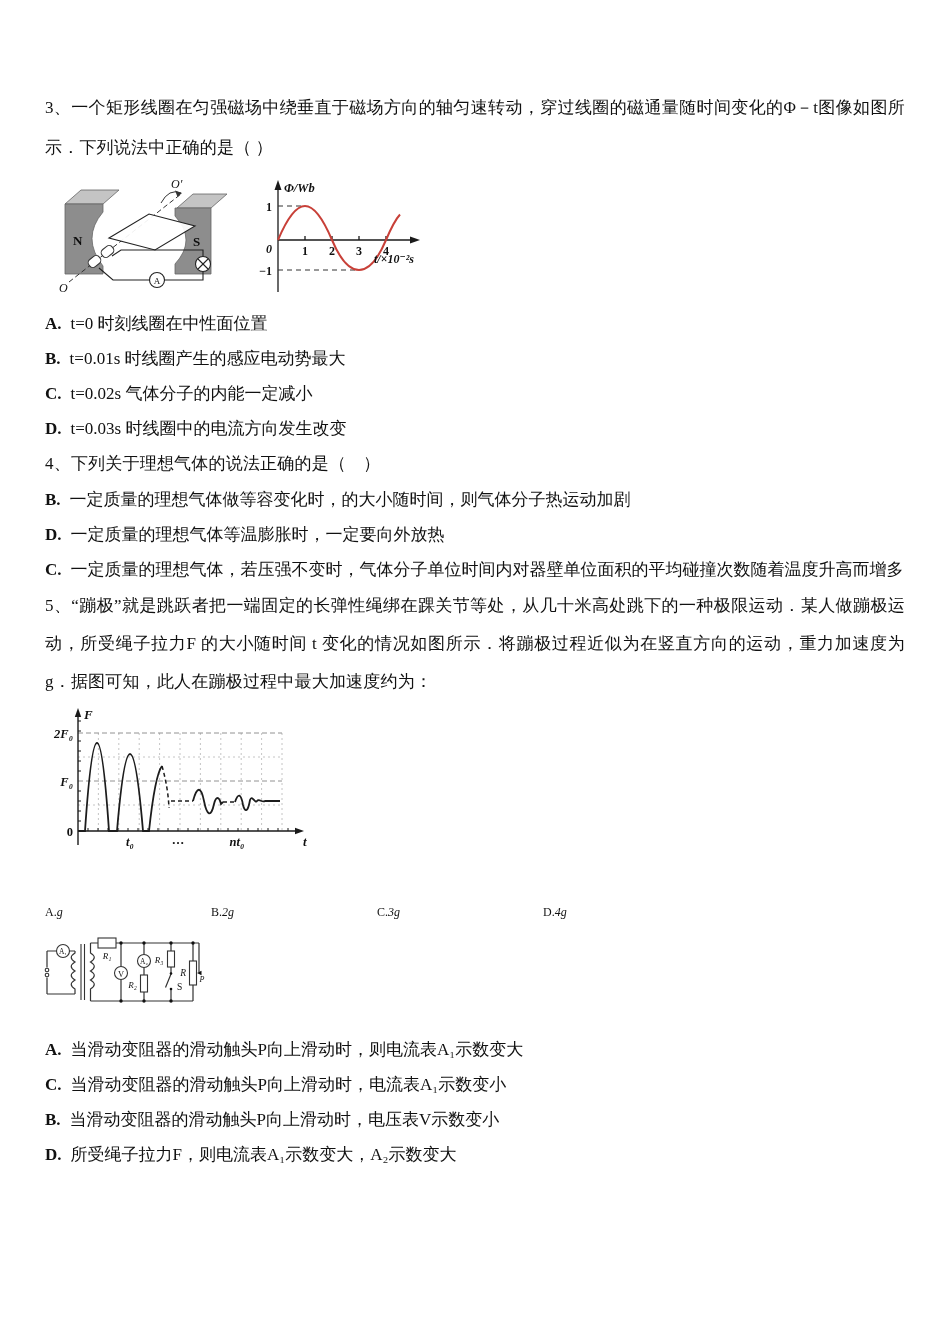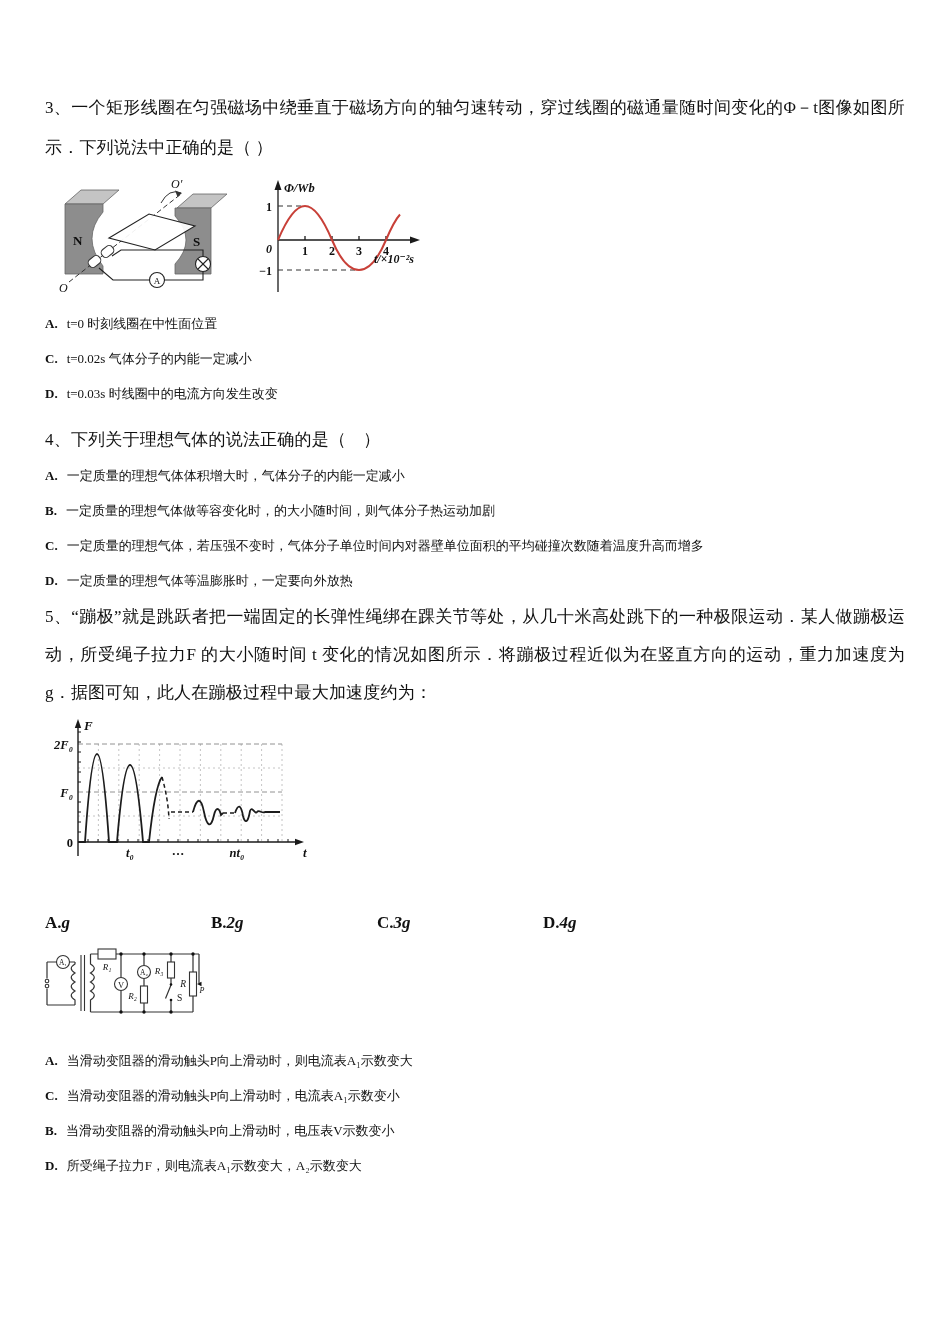--- a/index.html
+++ b/index.html
@@ -1,24 +1,24 @@
 <!DOCTYPE html>
 <html><head>
 <meta charset="utf-8">
 <style>
   html,body{margin:0;padding:0;background:#ffffff;}
   body{width:950px;height:1344px;overflow:hidden;color:#111;
        font-family:"Liberation Serif","DejaVu Serif",serif;}
   .page{box-sizing:border-box;width:950px;height:1344px;padding:88px 45px 12px 45px;background:#fff;}
   .stem{margin:0;font-size:17px;line-height:40px;text-align:justify;letter-spacing:.2px;}
   .stem.tight{line-height:38px;}
-  .stem.oneline{line-height:36px;height:36px;white-space:nowrap;margin-top:11px;}
-  .option{margin:0;font-size:13px;line-height:35px;height:35px;white-space:nowrap;}
+  .stem.oneline{line-height:36px;height:36px;white-space:nowrap;}
+  .option{margin:0;font-size:17px;line-height:35px;height:35px;white-space:nowrap;}
   .option .lab{font-weight:bold;margin-right:9px;}
-  .opts-inline{display:flex;font-size:17px;line-height:34px;height:34px;margin-top:22px;font-weight:bold;}
+  .opts-inline{display:flex;font-size:12px;line-height:34px;height:34px;margin-top:22px;}
   .opts-inline .cell{width:166px;white-space:nowrap;}
   .opts-inline .cell:last-child{width:auto;}
   .fig-row{display:flex;align-items:flex-start;margin:8px 0 6px 10px;}
   .fig-row.q5{margin:4px 0 8px 2px;}
   .fig-row.q6{margin:2px 0 6px -4px;align-items:flex-end;}
   .gap8{width:14px;}
   svg{display:block;}
   svg text{font-family:"Liberation Serif","DejaVu Serif",serif;}
   .it{font-style:italic;}
 </style>
@@ -91,32 +91,32 @@
         <text x="28" y="99" font-size="12" text-anchor="end" font-weight="bold" fill="#111">−1</text>
         <text x="61" y="79" font-size="12" text-anchor="middle" font-weight="bold" fill="#111">1</text>
         <text x="88" y="79" font-size="12" text-anchor="middle" font-weight="bold" fill="#111">2</text>
         <text x="115" y="79" font-size="12" text-anchor="middle" font-weight="bold" fill="#111">3</text>
         <text x="142" y="79" font-size="12" text-anchor="middle" font-weight="bold" fill="#111">4</text>
       </svg>
     </div>
 
     <div>
       <p class="option"><span class="lab">A.</span><span>t=0 时刻线圈在中性面位置</span></p>
+      <p class="option"><span class="lab">B.</span><span>t=0.01s 时线圈产生的感应电动势最大</span></p>
       <p class="option"><span class="lab">C.</span><span>t=0.02s 气体分子的内能一定减小</span></p>
       <p class="option"><span class="lab">D.</span><span>t=0.03s 时线圈中的电流方向发生改变</span></p>
     </div>
   </section>
 
   <section>
     <p class="stem oneline">4、下列关于理想气体的说法正确的是（　）</p>
     <div>
-      <p class="option"><span class="lab">A.</span><span>一定质量的理想气体体积增大时，气体分子的内能一定减小</span></p>
       <p class="option"><span class="lab">B.</span><span>一定质量的理想气体做等容变化时，的大小随时间，则气体分子热运动加剧</span></p>
+      <p class="option"><span class="lab">D.</span><span>一定质量的理想气体等温膨胀时，一定要向外放热</span></p>
       <p class="option"><span class="lab">C.</span><span>一定质量的理想气体，若压强不变时，气体分子单位时间内对器壁单位面积的平均碰撞次数随着温度升高而增多</span></p>
-      <p class="option"><span class="lab">D.</span><span>一定质量的理想气体等温膨胀时，一定要向外放热</span></p>
     </div>
   </section>
 
   <section>
     <p class="stem tight">5、“蹦极”就是跳跃者把一端固定的长弹性绳绑在踝关节等处，从几十米高处跳下的一种极限运动．某人做蹦极运动，所受绳子拉力F 的大小随时间 t 变化的情况如图所示．将蹦极过程近似为在竖直方向的运动，重力加速度为 g．据图可知，此人在蹦极过程中最大加速度约为：</p>
 
     <div class="fig-row q5">
 
       <svg width="300" height="168" viewBox="0 0 300 168">
         <g stroke="#b5b5b5" stroke-width="0.8" stroke-dasharray="2,3" fill="none">

